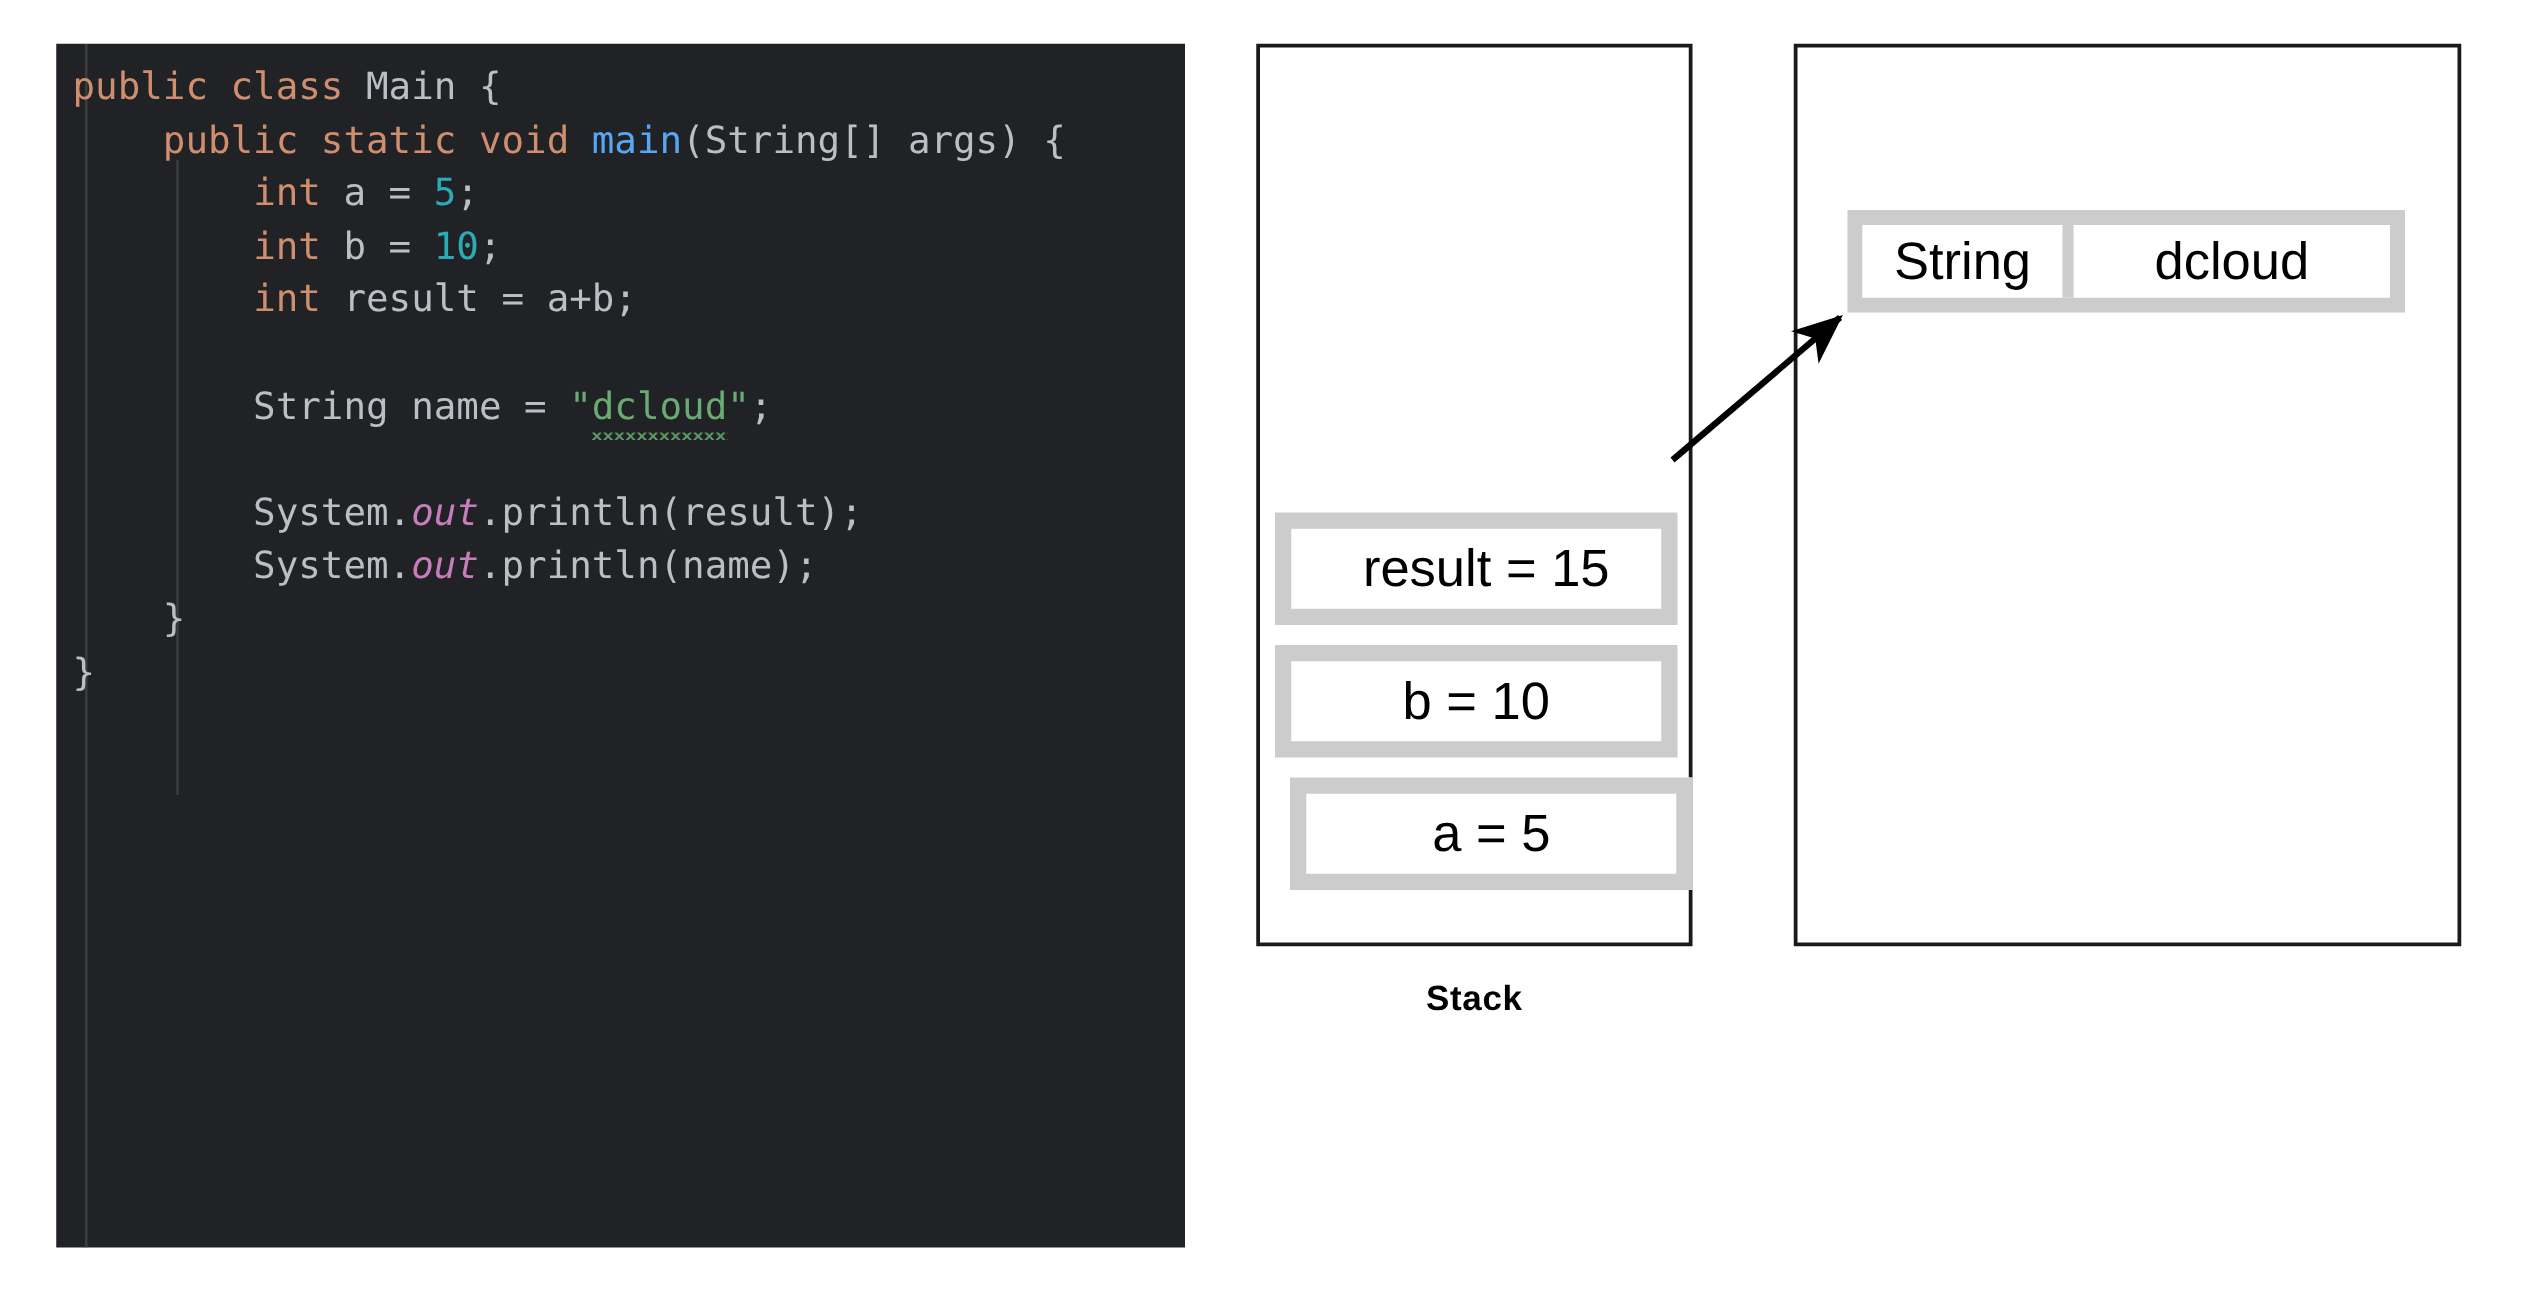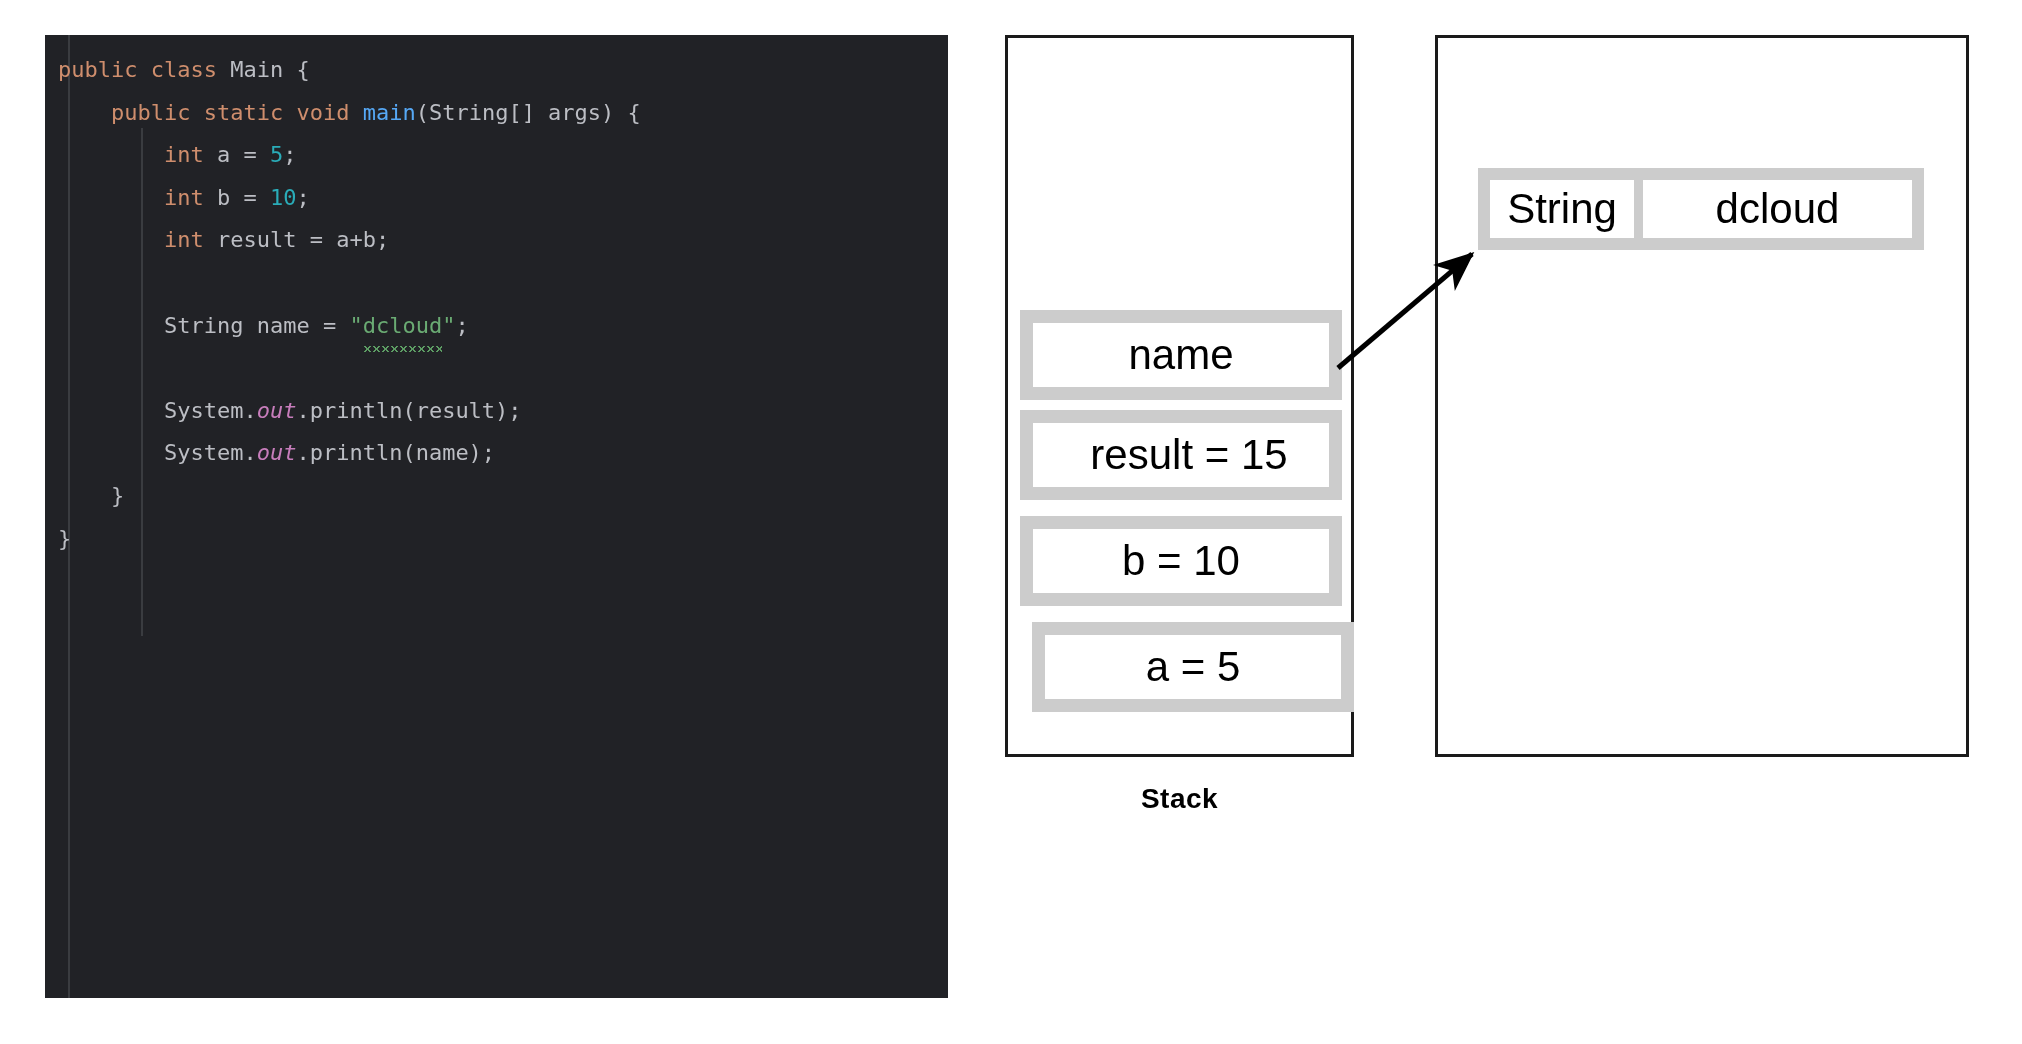--- a/index.html
+++ b/index.html
@@ -40,21 +40,21 @@
   }
   .guide.g1 { left: 23px; }
   .guide.g2 { left: 96px; top: 93px; height: 508px; }
 
   #code {
     position: absolute;
     left: 13px;
     top: 14px;
     right: 0;
     font-family: "DejaVu Sans Mono", monospace;
-    font-size: 22px;
+    font-size: 30px;
     line-height: 42.6px;
     color: #bcbec4;
     white-space: pre;
     letter-spacing: 0px;
   }
   .ln { display: block; height: 42.6px; }
 
   .kw   { color: #cf8e6d; }
   .fn   { color: #56a8f5; }
   .num  { color: #2aacb8; }
@@ -138,21 +138,21 @@
     border: 12px solid #cccccc;
     display: flex;
     align-items: stretch;
   }
   .heap-cell {
     display: flex;
     align-items: center;
     justify-content: center;
     background: #ffffff;
   }
-  #heap-cell-type  { width: 144px; }
+  #heap-cell-type  { width: 160px; }
   #heap-cell-value { flex: 1; }
   .heap-divider {
     width: 9px;
     background: #cccccc;
   }
   .heap-text {
     font-family: "Liberation Sans", sans-serif;
     font-size: 42px;
     color: #000000;
     line-height: 1;
@@ -173,23 +173,20 @@
 
 <div id="stage">
 
   <div id="editor">
     <div class="guide g1"></div>
     <div class="guide g2"></div>
     <div id="code"><span class="ln"><span class="kw">public</span><span class="pun"> </span><span class="kw">class</span><span class="pun"> Main {</span></span><span class="ln"><span class="pun">    </span><span class="kw">public</span><span class="pun"> </span><span class="kw">static</span><span class="pun"> </span><span class="kw">void</span><span class="pun"> </span><span class="fn">main</span><span class="pun">(String[] args) {</span></span><span class="ln"><span class="pun">        </span><span class="kw">int</span><span class="pun"> a = </span><span class="num">5</span><span class="pun">;</span></span><span class="ln"><span class="pun">        </span><span class="kw">int</span><span class="pun"> b = </span><span class="num">10</span><span class="pun">;</span></span><span class="ln"><span class="pun">        </span><span class="kw">int</span><span class="pun"> result = a+b;</span></span><span class="ln">&nbsp;</span><span class="ln"><span class="pun">        String name = </span><span class="str">"</span><span class="str squiggle">dcloud</span><span class="str">"</span><span class="pun">;</span></span><span class="ln">&nbsp;</span><span class="ln"><span class="pun">        System.</span><span class="fld">out</span><span class="pun">.println(result);</span></span><span class="ln"><span class="pun">        System.</span><span class="fld">out</span><span class="pun">.println(name);</span></span><span class="ln"><span class="pun">    }</span></span><span class="ln"><span class="pun">}</span></span></div>
   </div>
 
   <div class="mem-panel" id="stack-panel">
-    <div class="slot" id="slot-name" style="left:12px; top:272px; width:322px; height:90px;">
-      <span class="slot-text">name</span>
-    </div>
     <div class="slot" id="slot-result" style="left:12px; top:372px; width:322px; height:90px;padding-left:16px;">
       <span class="slot-text">result = 15</span>
     </div>
     <div class="slot" id="slot-b" style="left:12px; top:478px; width:322px; height:90px;">
       <span class="slot-text">b = 10</span>
     </div>
     <div class="slot" id="slot-a" style="left:12px; top:584px; width:322px; height:90px;margin-left:12px;">
       <span class="slot-text">a = 5</span>
     </div>
   </div>

